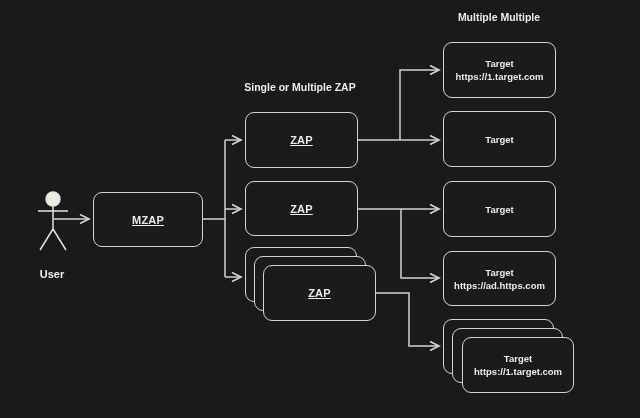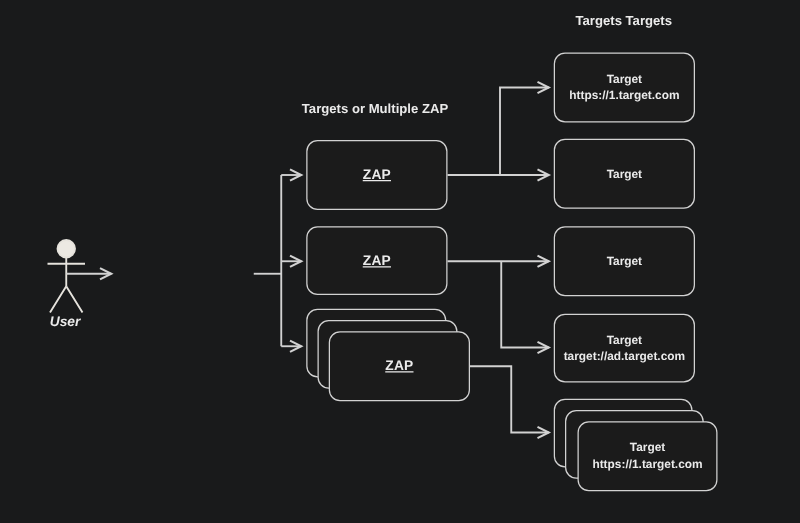--- a/index.html
+++ b/index.html
@@ -91,25 +91,28 @@
       <path d="M358,140 H439" marker-end="url(#arrow)"></path>
       <path d="M400,140 V70 H439" marker-end="url(#arrow)"></path>
 
       <path d="M358,209 H439" marker-end="url(#arrow)"></path>
       <path d="M401,209 V278 H439" marker-end="url(#arrow)"></path>
 
       <path d="M376,293 H409 V346 H439" marker-end="url(#arrow)"></path>
     </g>
   </svg>
 
-  <div class="col-label" style="left:210px; top:81px; width:180px;">Targets or Multiple ZAP</div>
-  <div class="col-label" style="left:409px; top:11px; width:180px;">Targets Targets</div>
+  <div class="col-label" style="left:210px; top:81px; width:180px;">Single or Multiple ZAP</div>
+  <div class="col-label" style="left:409px; top:11px; width:180px;">Multiple Multiple</div>
 
-  <div class="actor-label" style="left:12px; top:252px; width:80px;font-style:italic;">User</div>
+  <div class="actor-label" style="left:12px; top:268px; width:80px;">User</div>
 
+  <div class="node" style="left:93px; top:192px; width:110px; height:55px;">
+    <span class="node-label">MZAP</span>
+  </div>
 
   <div class="node" style="left:245px; top:112px; width:113px; height:56px;">
     <span class="node-label">ZAP</span>
   </div>
   <div class="node" style="left:245px; top:181px; width:113px; height:55px;">
     <span class="node-label">ZAP</span>
   </div>
 
   <div class="stack-card" style="left:245px; top:247px; width:112px; height:55px;"></div>
   <div class="stack-card" style="left:254px; top:256px; width:112px; height:55px;"></div>
@@ -122,21 +125,21 @@
     <span class="target-url">https://1.target.com</span>
   </div>
   <div class="node" style="left:443px; top:111px; width:113px; height:56px;">
     <span class="target-title">Target</span>
   </div>
   <div class="node" style="left:443px; top:181px; width:113px; height:56px;">
     <span class="target-title">Target</span>
   </div>
   <div class="node" style="left:443px; top:251px; width:113px; height:55px;">
     <span class="target-title">Target</span>
-    <span class="target-url">target://ad.target.com</span>
+    <span class="target-url">https://ad.https.com</span>
   </div>
 
   <div class="stack-card" style="left:443px; top:319px; width:111px; height:55px;"></div>
   <div class="stack-card" style="left:452px; top:328px; width:111px; height:55px;"></div>
   <div class="node" style="left:462px; top:337px; width:112px; height:56px;">
     <span class="target-title">Target</span>
     <span class="target-url">https://1.target.com</span>
   </div>
 
 </div>

